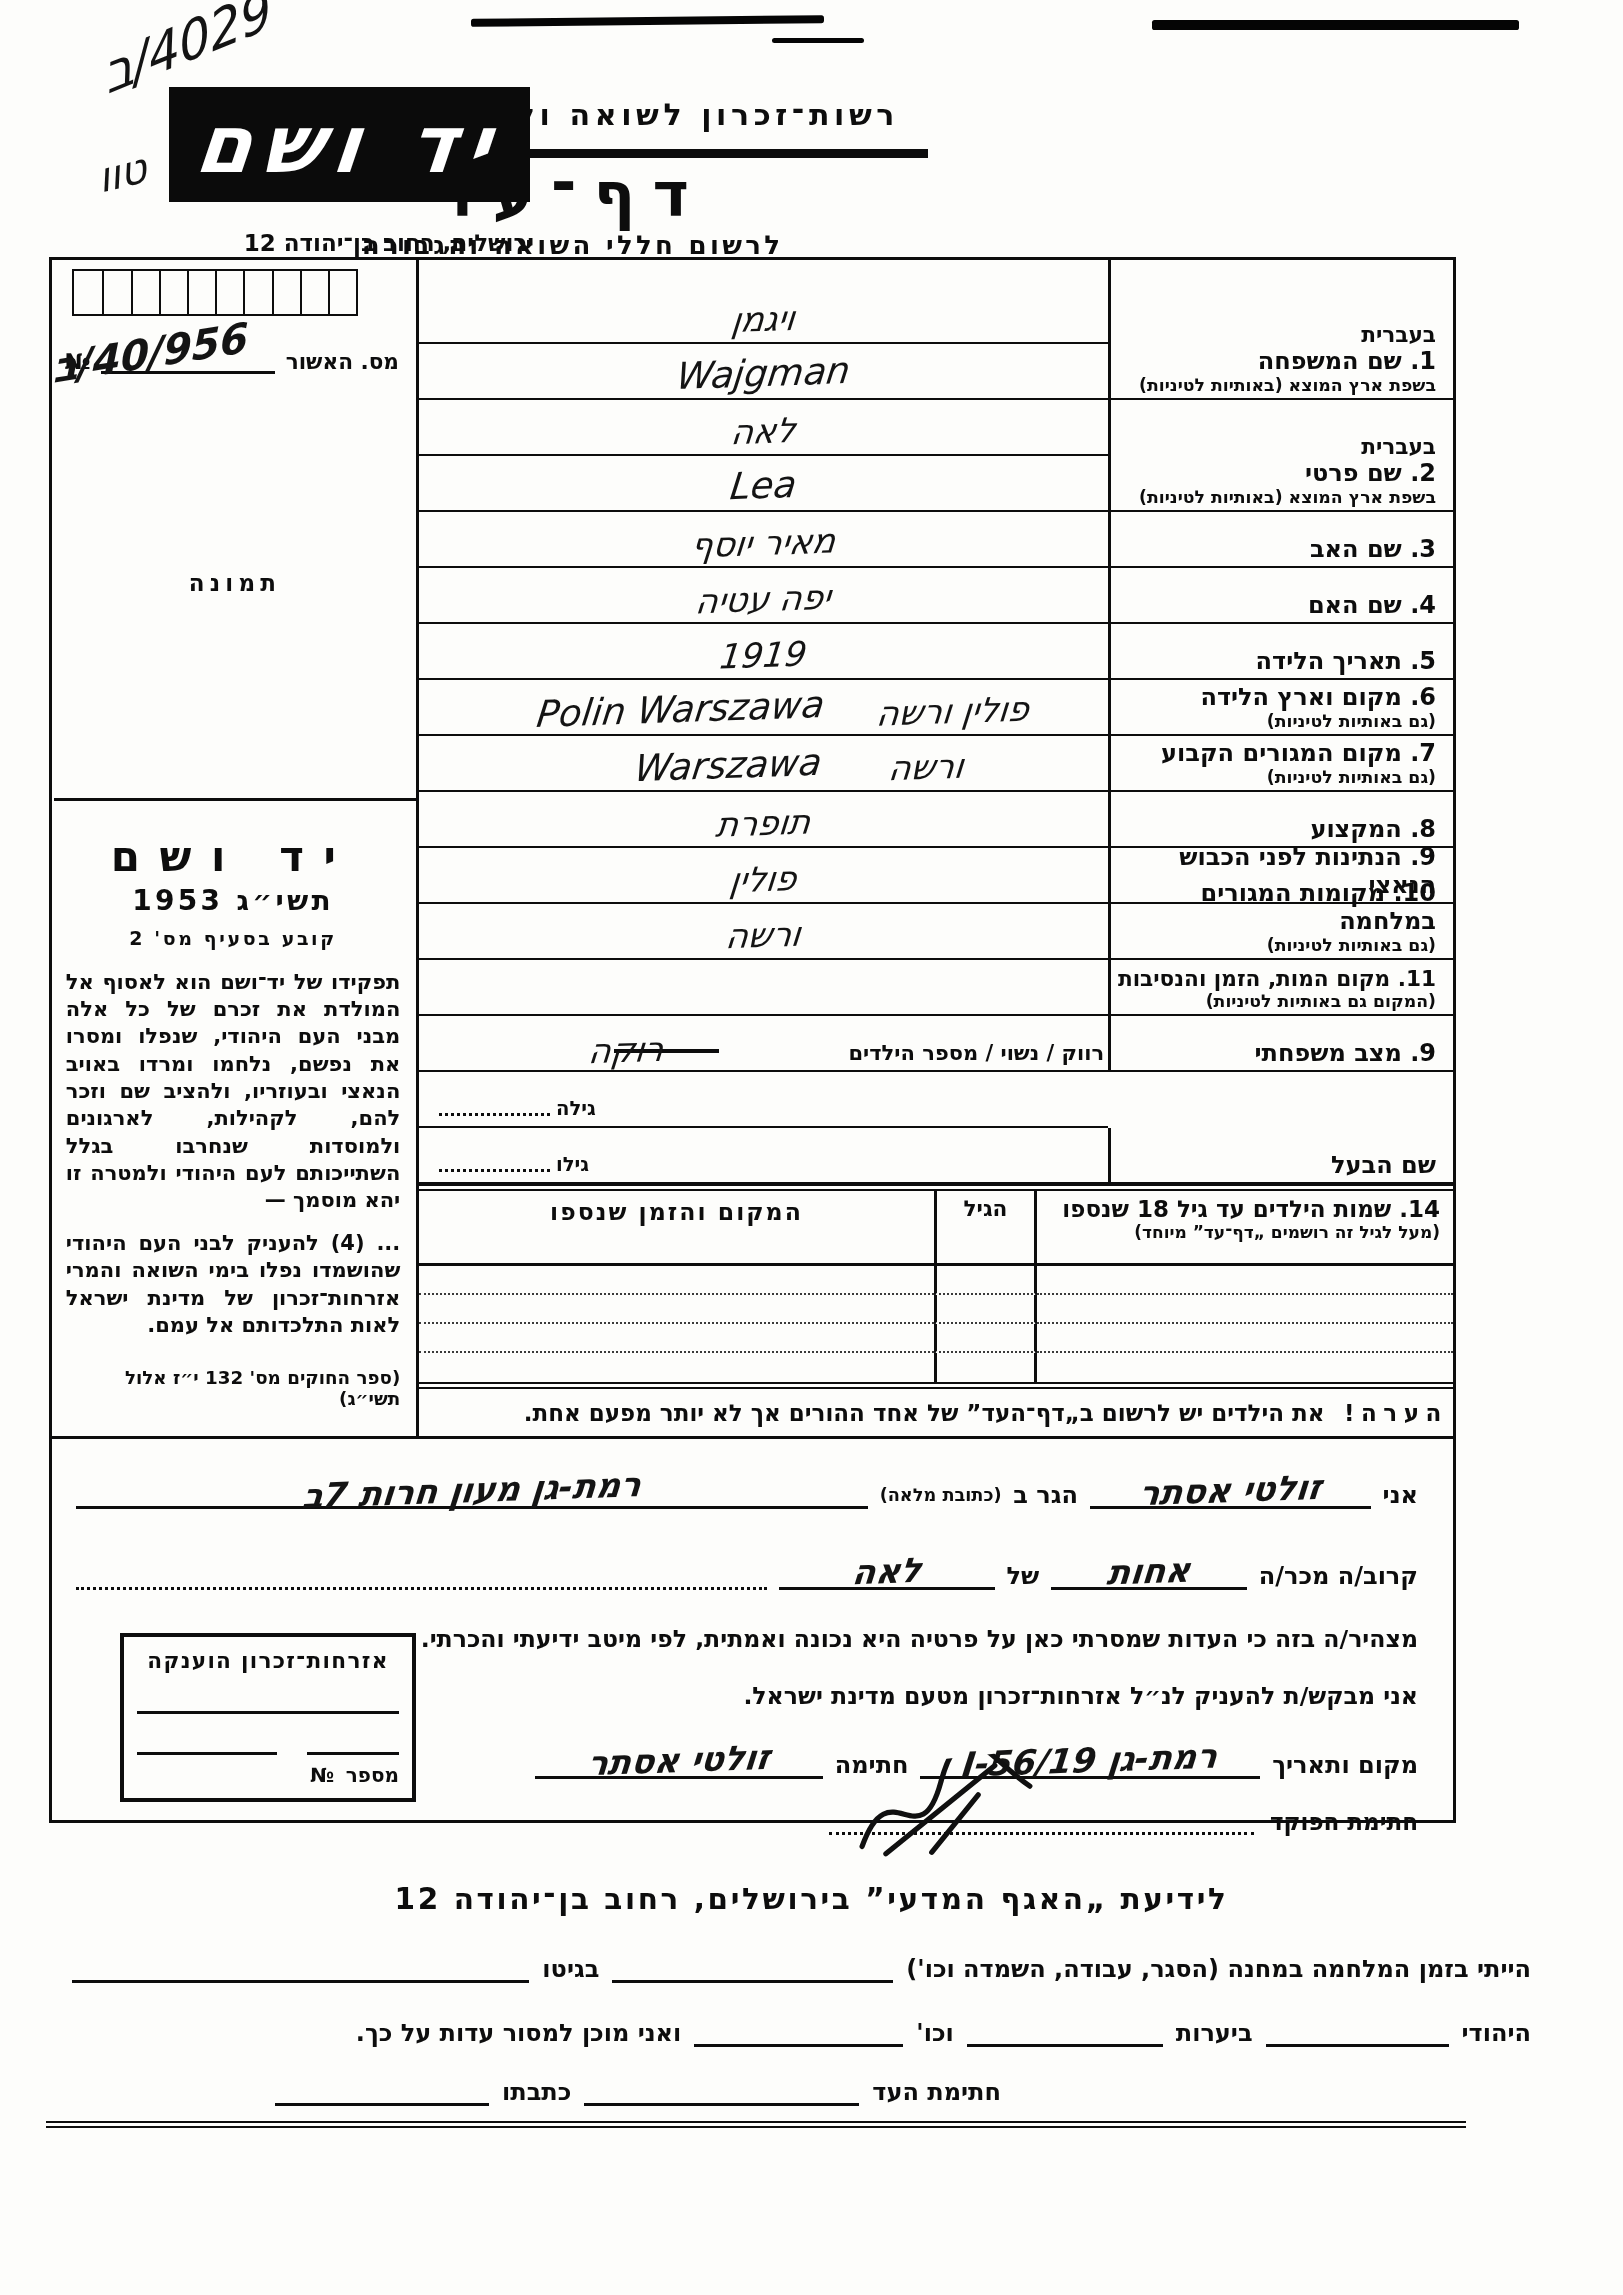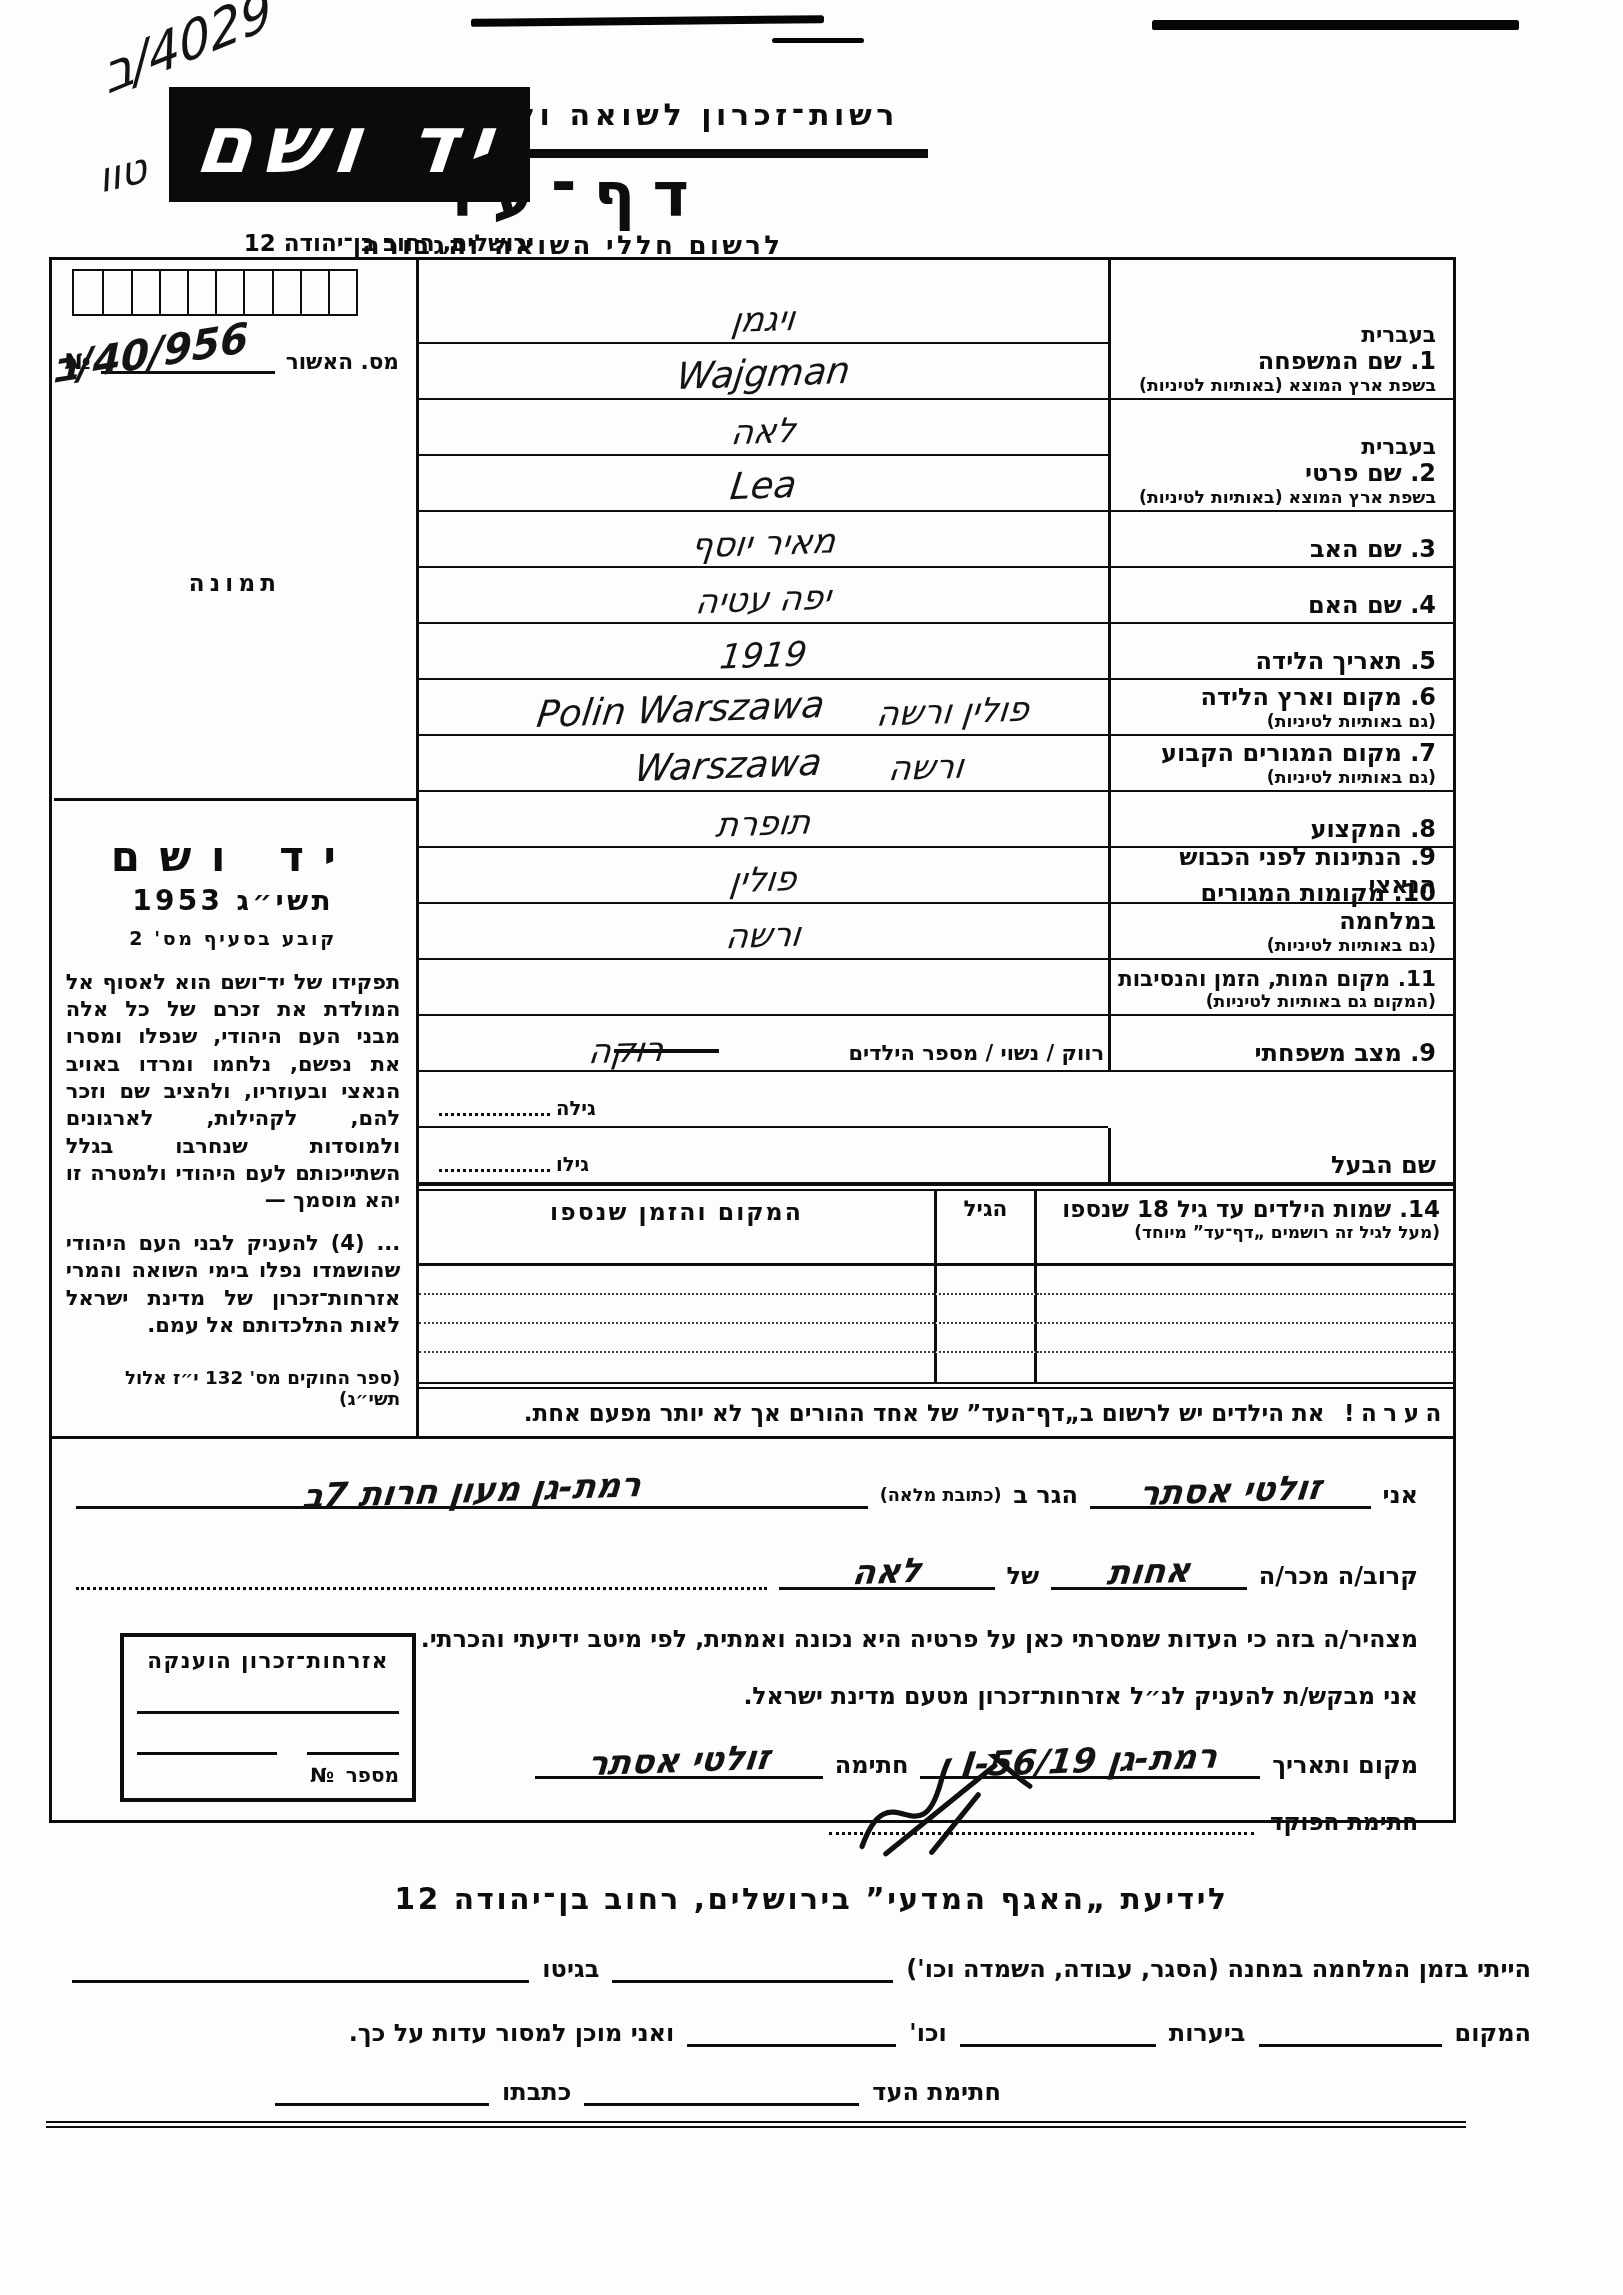--- a/index.html
+++ b/index.html
@@ -368,21 +368,21 @@
   </div>
 
   <div class="footer-title">לידיעת „האגף המדעי” בירושלים, רחוב בן־יהודה 12</div>
   <div class="fline f1">
     <span>הייתי בזמן המלחמה במחנה (הסגר, עבודה, השמדה וכו')</span>
     <span class="fblank" style="flex:0 0 281px;"></span>
     <span>בגיטו</span>
     <span class="fblank" style="flex:1;"></span>
   </div>
   <div class="fline f2">
-    <span>המקום</span>
+    <span>היהודי</span>
     <span class="fblank" style="flex:0 0 183px;"></span>
     <span>ביערות</span>
     <span class="fblank" style="flex:0 0 196px;"></span>
     <span>וכו'</span>
     <span class="fblank" style="flex:0 0 209px;"></span>
     <span>ואני מוכן למסור עדות על כך.</span>
   </div>
   <div class="fline f3">
     <span>חתימת העד</span>
     <span class="fblank" style="flex:0 0 275px;"></span>

